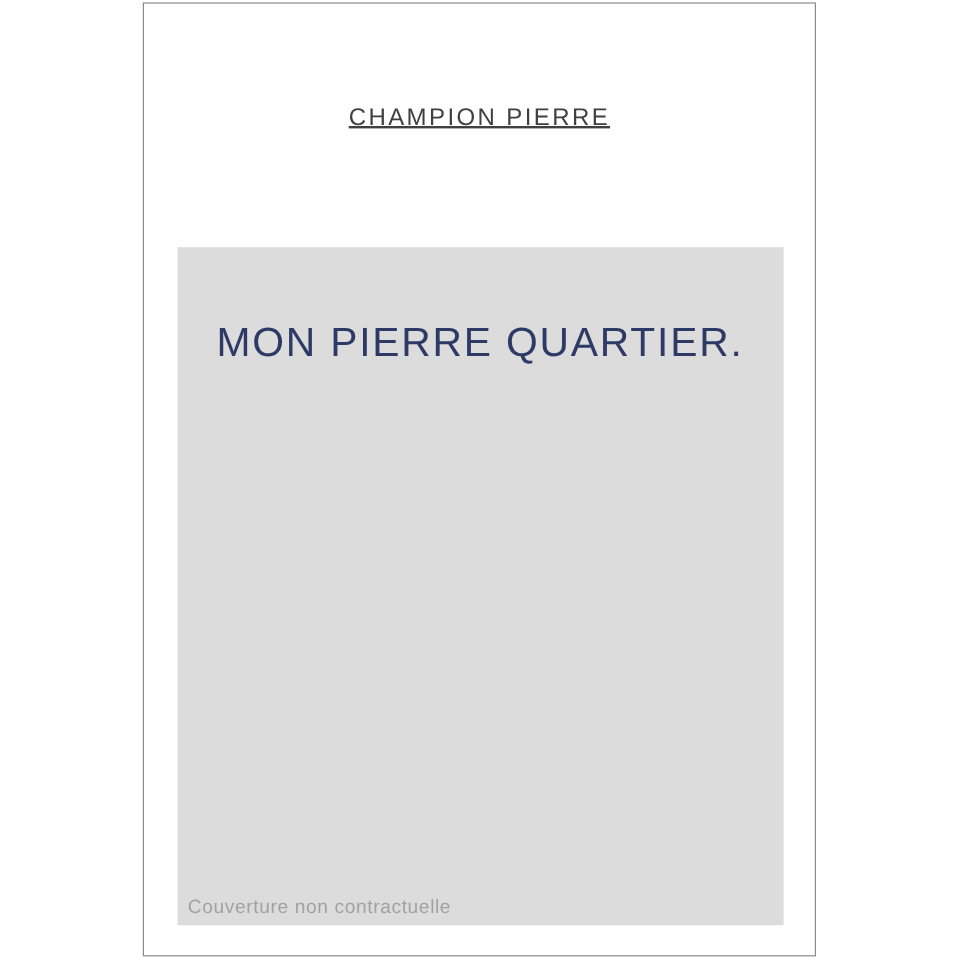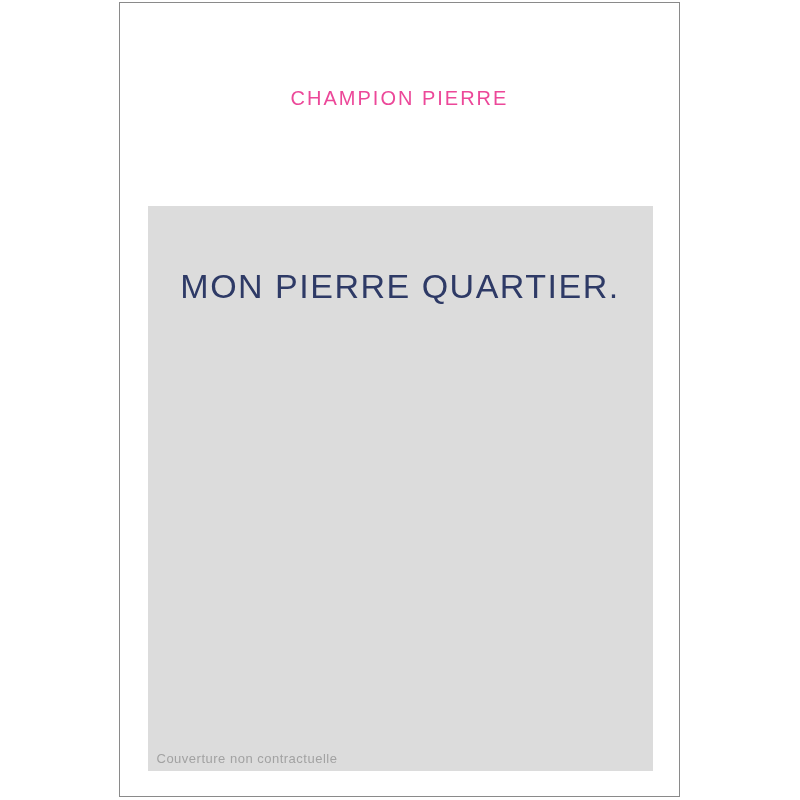--- a/index.html
+++ b/index.html
@@ -22,21 +22,22 @@
     border: 1.5px solid #8a8a8a;
   }
   .author {
     position: absolute;
     left: 0; top: 84px;
     width: 100%;
     text-align: center;
     font-size: 20px;
     font-weight: 300;
     letter-spacing: 2px;
-    color: #ec4899;
+    color: #404040;
+    text-decoration: underline;
   }
   .cover-placeholder {
     position: absolute;
     left: 27.5px; top: 202.5px;
     width: 505px; height: 565px;
     background: #dcdcdc;
   }
   .book-title {
     margin-top: 63px;
     width: 100%;
@@ -44,21 +45,21 @@
     font-size: 34px;
     font-weight: 300;
     letter-spacing: 1.5px;
     color: #2e3a66;
     line-height: 1;
     white-space: nowrap;
   }
   .disclaimer {
     position: absolute;
     left: 9px; bottom: 5px;
-    font-size: 13px;
+    font-size: 16px;
     font-weight: 300;
     letter-spacing: 0.5px;
     color: #a2a2a2;
   }
 </style>
 </head>
 <body>
 
 <div class="canvas">
   <div class="book-cover">

